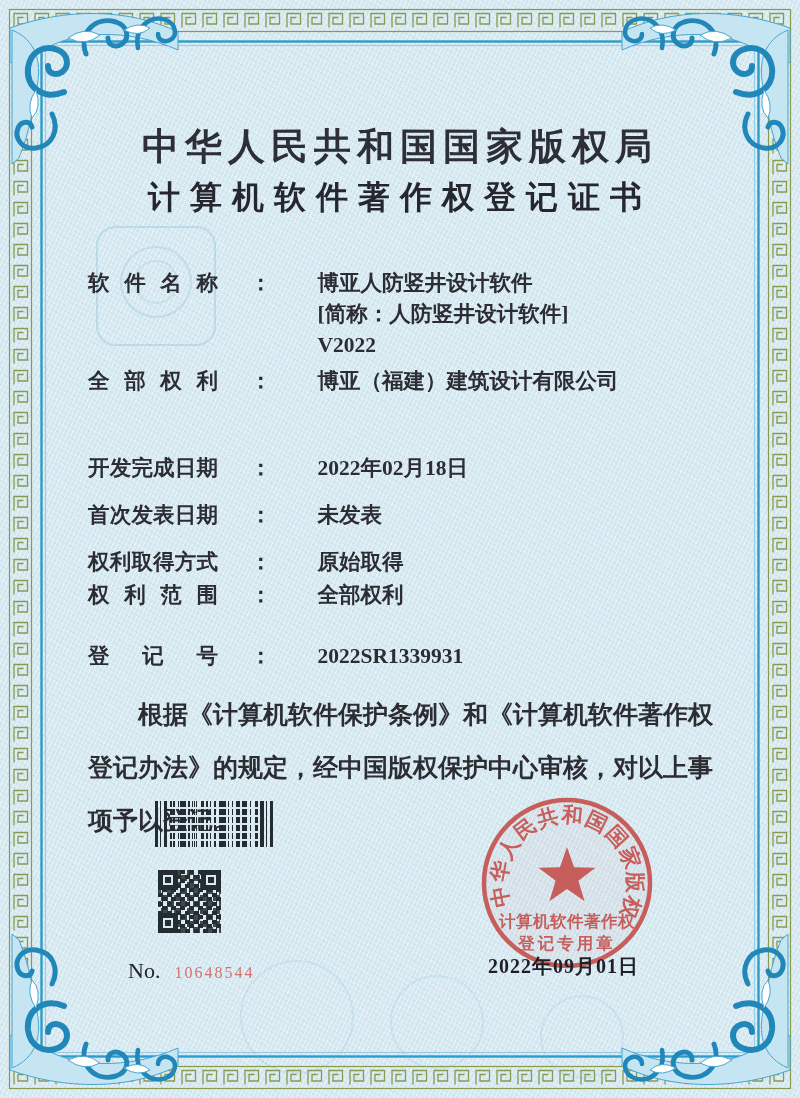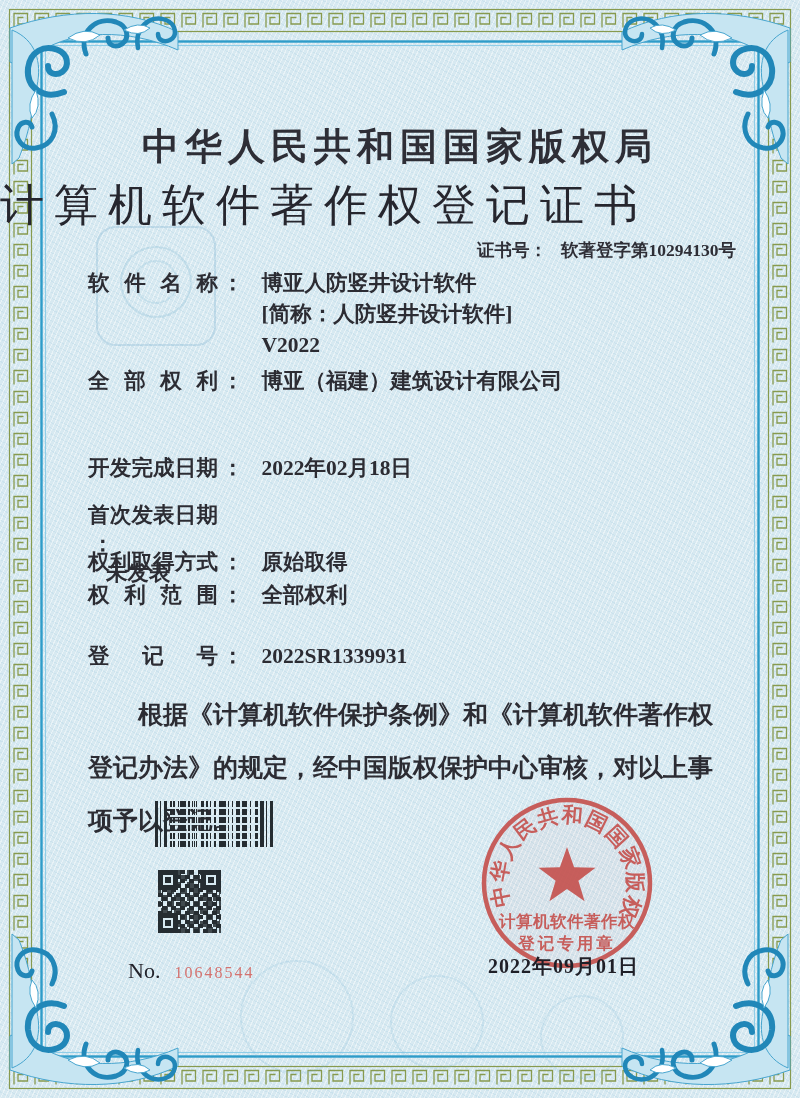--- a/index.html
+++ b/index.html
@@ -28,35 +28,35 @@
   .wm-emblem .c2{position:absolute;left:36px;top:32px;width:40px;height:40px;border:2px solid rgba(125,180,210,.22);border-radius:50%;}
   .wm-ring{position:absolute;border:2px solid rgba(120,180,210,.16);border-radius:50%;z-index:1;}
 
   .content{position:absolute;left:0;top:0;width:800px;height:1098px;z-index:3;color:#2c2c33;}
 
   .authority{
     position:absolute;left:0;top:122px;width:100%;text-align:center;
     font-size:37px;font-weight:700;letter-spacing:6px;color:#2e2e36;
   }
   .main-title{
-    position:absolute;left:0;top:176px;width:100%;text-align:left;
-    font-size:44px;font-weight:400;letter-spacing:10px;color:#26262e;
+    position:absolute;left:0;top:176px;width:100%;text-align:center;
+    font-size:32px;font-weight:700;letter-spacing:10px;color:#26262e;
   }
   .cert-no{
     position:absolute;top:238px;right:64px;
     font-size:17.5px;font-weight:700;color:#2e2e36;
   }
   .cert-no .lbl{margin-right:14px;}
 
-  .fieldrow{position:absolute;left:88px;display:flex;align-items:flex-start;font-size:21.5px;font-weight:700;}
+  .fieldrow{position:absolute;left:88px;display:flex;align-items:flex-start;font-size:21.5px;font-weight:700;gap:28px;}
   .flabel{display:inline-block;width:130px;text-align:justify;text-align-last:justify;}
   .fcolon{margin-left:4px;}
   .fvalue{margin-left:18px;line-height:31px;}
   .fvalue div{white-space:nowrap;}
-  .r0{top:268px;} .r1{top:366px;} .r2{top:453px;} .r3{top:500px;flex-direction:column;} .r4{top:547px;} .r5{top:580px;} .r6{top:641px;}
+  .r0{top:268px;} .r1{top:366px;} .r2{top:453px;} .r3{top:500px;} .r4{top:547px;} .r5{top:580px;} .r6{top:641px;}
 
   .statement{
     position:absolute;left:88px;top:688px;width:632px;
     font-size:25px;font-weight:700;line-height:53px;text-indent:2em;color:#2c2c33;
   }
 
   .barcode{position:absolute;left:155px;top:801px;width:118px;height:46px;display:flex;}
   .bc-start{width:15px;height:100%;
     background:repeating-linear-gradient(90deg,#252c31 0 3px,transparent 3px 5px,#252c31 5px 6px,transparent 6px 9px,#252c31 9px 12px,transparent 12px 15px);}
   .bc-mid{flex:1;height:100%;
@@ -167,23 +167,20 @@
       <div class="c2"></div>
     </div>
   <div class="wm-ring" style="left:240px;top:960px;width:110px;height:110px;"></div>
   <div class="wm-ring" style="left:390px;top:975px;width:90px;height:90px;"></div>
   <div class="wm-ring" style="left:540px;top:995px;width:80px;height:80px;"></div>
 
   <div class="content">
     <div class="authority">中华人民共和国国家版权局</div>
     <div class="main-title">计算机软件著作权登记证书</div>
 
-    <div class="cert-no">
-      <span class="lbl">证书号：</span><span>软著登字第10294130号</span>
-    </div>
 
     <div class="fieldrow r0">
       <span class="flabel">软件名称</span>
         <span class="fcolon">：</span>
       <div class="fvalue">
         <div>博亚人防竖井设计软件</div>
         <div>[简称：人防竖井设计软件]</div>
         <div>V2022</div>
       </div>
     </div>

